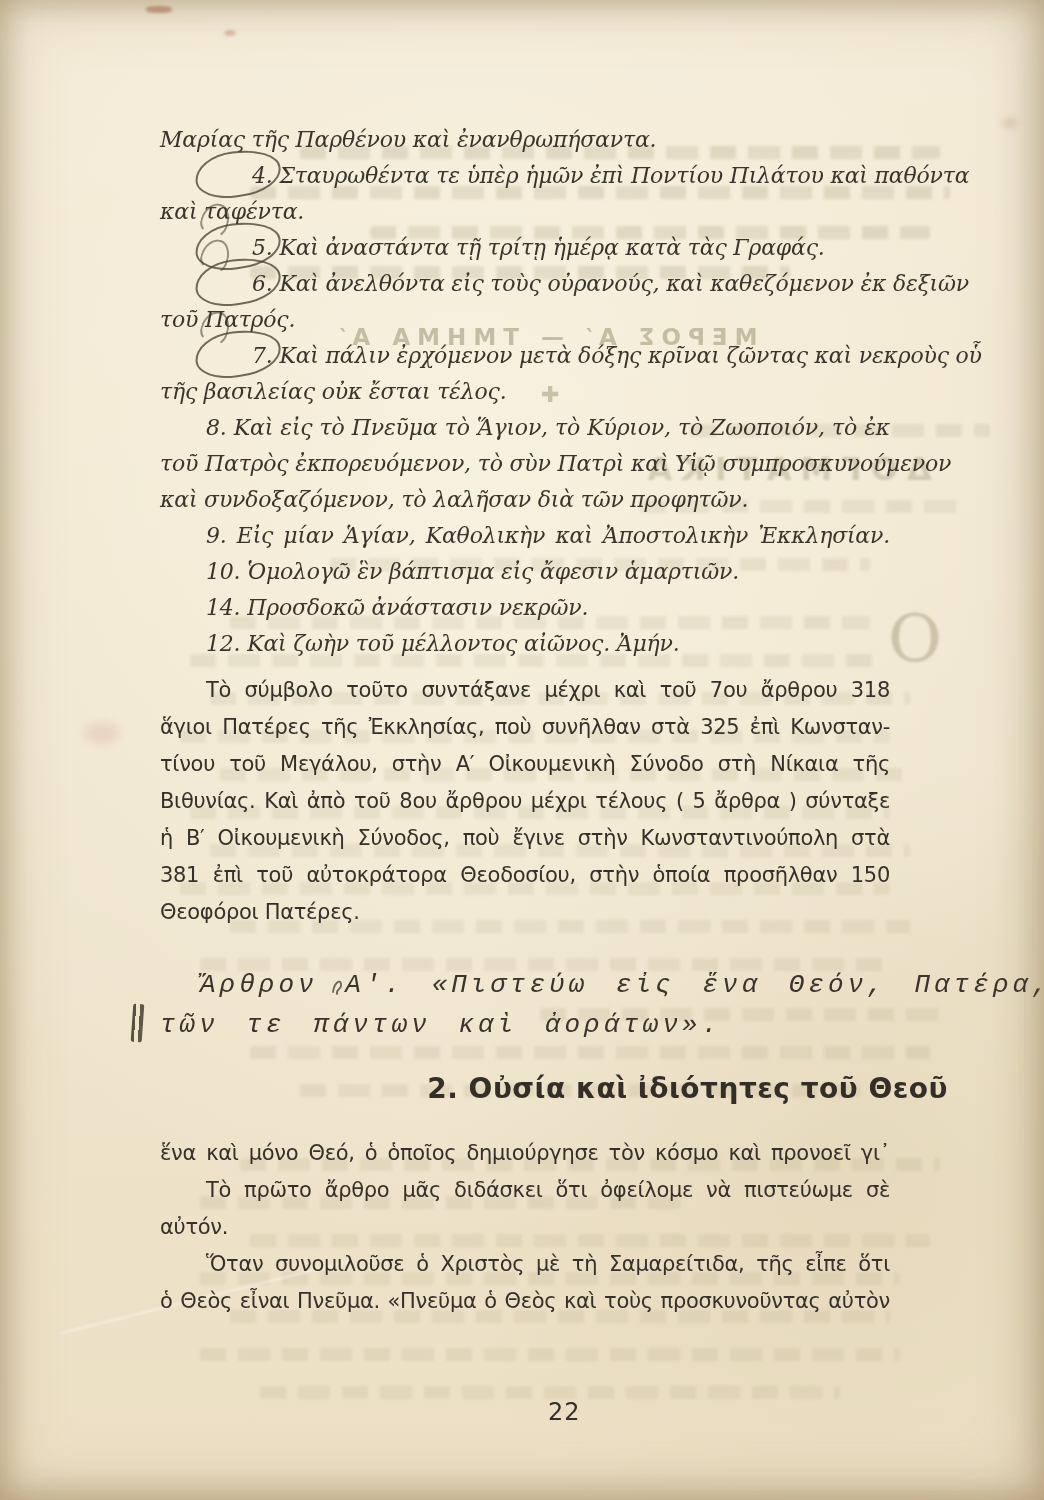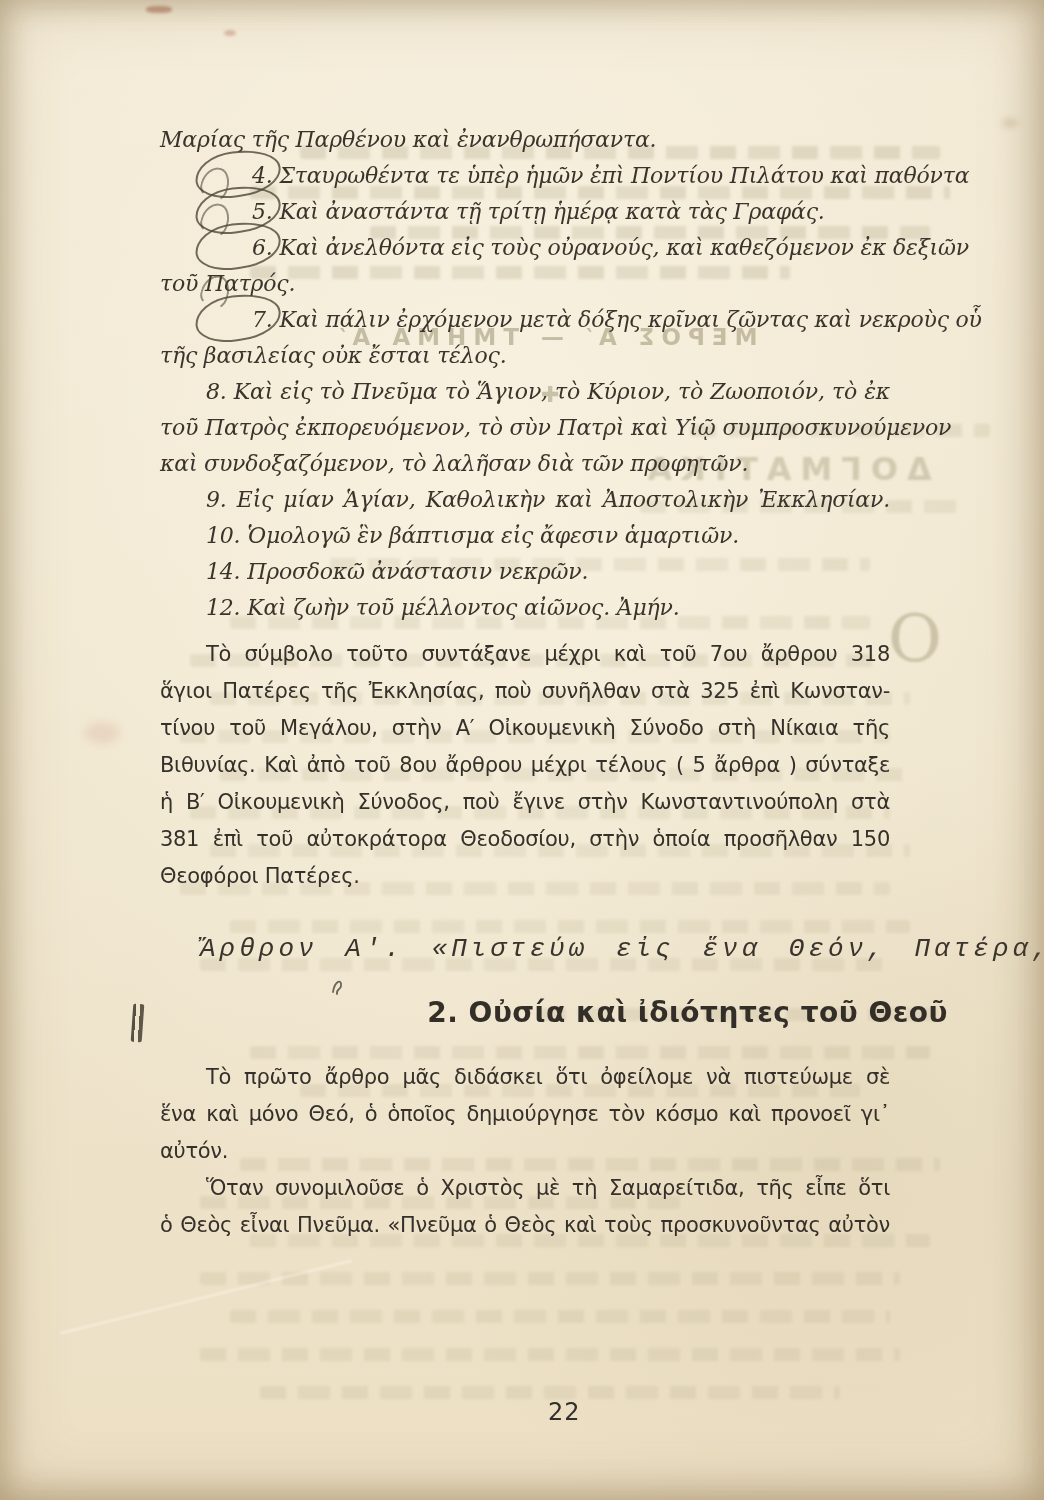--- a/index.html
+++ b/index.html
@@ -160,20 +160,21 @@
     <div class="bl-cross">✚</div>
     <div class="bl-title">ΔΟΓΜΑΤΙΚΑ</div>
     <div class="bl-drop">Ο</div>
   </div>
 
   <main class="content">
 
     <section class="creed">
       <div class="ln"><span>Μαρίας τῆς Παρθένου καὶ ἐνανθρωπήσαντα.</span></div>
       <div class="ln ind j"><span class="num circled">4.</span> <span>Σταυρωθέντα τε ὑπὲρ ἡμῶν ἐπὶ Ποντίου Πιλάτου καὶ παθόντα</span></div>
+      <div class="ln"><span>καὶ ταφέντα.</span></div>
       <div class="ln ind"><span class="num circled loop2">5.</span> <span>Καὶ ἀναστάντα τῇ τρίτῃ ἡμέρᾳ κατὰ τὰς Γραφάς.</span></div>
       <div class="ln ind j"><span class="num circled loop2">6.</span> <span>Καὶ ἀνελθόντα εἰς τοὺς οὐρανούς, καὶ καθεζόμενον ἐκ δεξιῶν</span></div>
       <div class="ln"><span>τοῦ Πατρός.</span></div>
       <div class="ln ind j"><span class="num circled loop2">7.</span> <span>Καὶ πάλιν ἐρχόμενον μετὰ δόξης κρῖναι ζῶντας καὶ νεκροὺς οὗ</span></div>
       <div class="ln"><span>τῆς βασιλείας οὐκ ἔσται τέλος.</span></div>
       <div class="ln ind j"><span class="num">8.</span> <span>Καὶ εἰς τὸ Πνεῦμα τὸ Ἅγιον, τὸ Κύριον, τὸ Ζωοποιόν, τὸ ἐκ</span></div>
       <div class="ln j"><span>τοῦ Πατρὸς ἐκπορευόμενον, τὸ σὺν Πατρὶ καὶ Υἱῷ συμπροσκυνούμενον</span></div>
       <div class="ln"><span>καὶ συνδοξαζόμενον, τὸ λαλῆσαν διὰ τῶν προφητῶν.</span></div>
       <div class="ln ind j"><span class="num">9.</span> <span>Εἰς μίαν Ἁγίαν, Καθολικὴν καὶ Ἀποστολικὴν Ἐκκλησίαν.</span></div>
       <div class="ln ind"><span class="num">10.</span> <span>Ὁμολογῶ ἓν βάπτισμα εἰς ἄφεσιν ἁμαρτιῶν.</span></div>
@@ -186,27 +187,28 @@
       <div class="ln j"><span>ἅγιοι Πατέρες τῆς Ἐκκλησίας, ποὺ συνῆλθαν στὰ 325 ἐπὶ Κωνσταν-</span></div>
       <div class="ln j"><span>τίνου τοῦ Μεγάλου, στὴν Α′ Οἰκουμενικὴ Σύνοδο στὴ Νίκαια τῆς</span></div>
       <div class="ln j"><span>Βιθυνίας. Καὶ ἀπὸ τοῦ 8ου ἄρθρου μέχρι τέλους ( 5 ἄρθρα ) σύνταξε</span></div>
       <div class="ln j"><span>ἡ Β′ Οἰκουμενικὴ Σύνοδος, ποὺ ἔγινε στὴν Κωνσταντινούπολη στὰ</span></div>
       <div class="ln j"><span>381 ἐπὶ τοῦ αὐτοκράτορα Θεοδοσίου, στὴν ὁποία προσῆλθαν 150</span></div>
       <div class="ln"><span>Θεοφόροι Πατέρες.</span></div>
     </section>
 
     <section class="quote">
       <div class="ln ind j"><span>Ἄρθρον Α′. «Πιστεύω εἰς ἕνα Θεόν, Πατέρα,</span></div>
+      <div class="ln"><span>τῶν τε πάντων καὶ ἀοράτων».</span></div>
     </section>
 
     <h2 class="heading">2. Οὐσία καὶ ἰδιότητες τοῦ Θεοῦ</h2>
 
     <section class="body2">
+      <div class="ln j"><span>ἕνα καὶ μόνο Θεό, ὁ ὁποῖος δημιούργησε τὸν κόσμο καὶ προνοεῖ γι᾿</span></div>
       <div class="ln ind j"><span>Τὸ πρῶτο ἄρθρο μᾶς διδάσκει ὅτι ὀφείλομε νὰ πιστεύωμε σὲ</span></div>
-      <div class="ln j"><span>ἕνα καὶ μόνο Θεό, ὁ ὁποῖος δημιούργησε τὸν κόσμο καὶ προνοεῖ γι᾿</span></div>
       <div class="ln"><span>αὐτόν.</span></div>
       <div class="ln ind j"><span>Ὅταν συνομιλοῦσε ὁ Χριστὸς μὲ τὴ Σαμαρείτιδα, τῆς εἶπε ὅτι</span></div>
       <div class="ln j"><span>ὁ Θεὸς εἶναι Πνεῦμα. «Πνεῦμα ὁ Θεὸς καὶ τοὺς προσκυνοῦντας αὐτὸν</span></div>
     </section>
 
   </main>
 
   <div class="ink-mark"></div>
   <svg class="squiggle" width="16" height="20" viewBox="0 0 16 20">
     <path d="M3 16 C5 4, 12 3, 11 10 C10.5 14, 6 13, 7 18" fill="none" stroke="#4a443a" stroke-width="1.8" stroke-linecap="round"></path>

